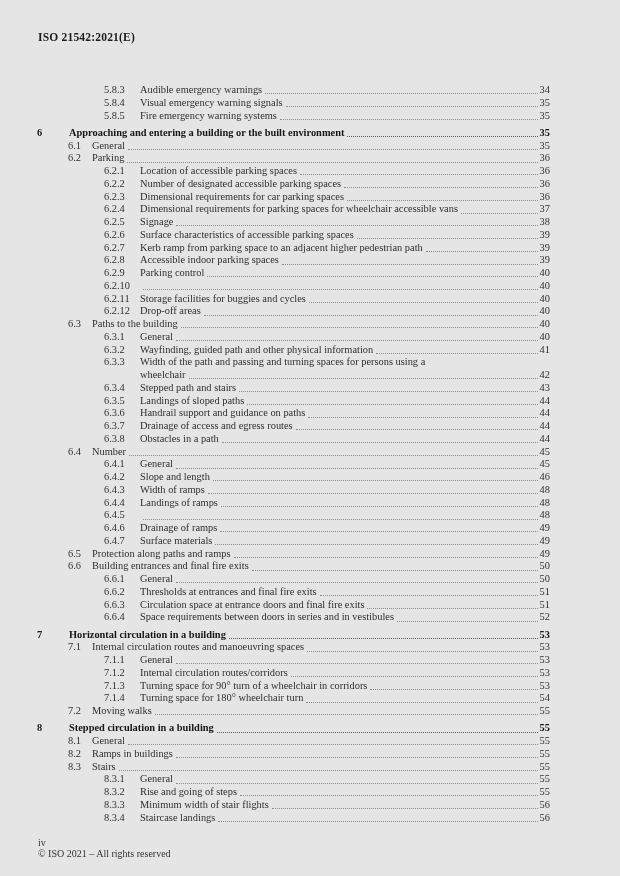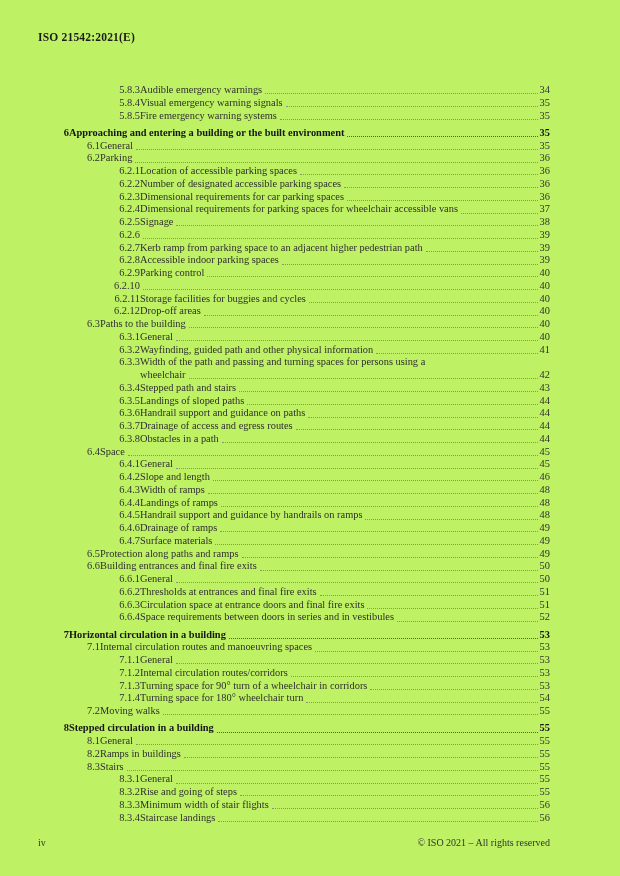--- a/index.html
+++ b/index.html
@@ -4,21 +4,21 @@
 <style>
   html, body {
     margin: 0;
     padding: 0;
     background: #ffffff;
   }
   #page {
     position: relative;
     width: 620px;
     height: 876px;
-    background: #bef264;
+    background: #e5e5e5;
     font-family: "Liberation Serif", serif;
     color: #2f2f2f;
     overflow: hidden;
   }
   #doc-header {
     position: absolute;
     left: 38px;
     top: 31px;
     font-size: 11.5px;
     font-weight: bold;
@@ -34,24 +34,23 @@
   .toc-row {
     display: flex;
     align-items: baseline;
     height: 12.75px;
     font-size: 10.4px;
     line-height: 12.75px;
     white-space: nowrap;
   }
   .toc-row .num {
     flex: 0 0 auto;
-    text-align: right;
   }
   .toc-row.level1 .num { width: 32px; }
-  .toc-row.level2 .num { margin-left: 31px; width: 32px; }
+  .toc-row.level2 .num { margin-left: 31px; width: 24px; }
   .toc-row.level3 .num { margin-left: 67px; width: 36px; }
   .toc-row.level1 {
     margin-top: 4.5px;
     font-weight: bold;
     color: #161616;
   }
   .toc-row .title {
     flex: 0 0 auto;
     font-family: Liberation Serif, serif;
   }
@@ -73,20 +72,21 @@
   #doc-footer {
     position: absolute;
     left: 38px;
     right: 70px;
     top: 837px;
     display: flex;
     justify-content: space-between;
     align-items: baseline;
     font-size: 10px;
     color: #333333;
+    flex-direction: column;
   }
 </style>
 </head>
 <body>
 
 <div id="page">
   <div id="doc-header">ISO 21542:2021(E)</div>
 
   <div id="toc-list">
       <div class="toc-row level3">
@@ -150,20 +150,21 @@
         <span class="page">37</span>
       </div>
       <div class="toc-row level3">
         <span class="num">6.2.5</span>
         <span class="title">Signage</span>
         <span class="leader"></span>
         <span class="page">38</span>
       </div>
       <div class="toc-row level3">
         <span class="num">6.2.6</span>
+        <span class="title">Surface characteristics of accessible parking spaces</span>
         <span class="leader"></span>
         <span class="page">39</span>
       </div>
       <div class="toc-row level3">
         <span class="num">6.2.7</span>
         <span class="title">Kerb ramp from parking space to an adjacent higher pedestrian path</span>
         <span class="leader"></span>
         <span class="page">39</span>
       </div>
       <div class="toc-row level3">
@@ -248,21 +249,21 @@
         <span class="page">44</span>
       </div>
       <div class="toc-row level3">
         <span class="num">6.3.8</span>
         <span class="title">Obstacles in a path</span>
         <span class="leader"></span>
         <span class="page">44</span>
       </div>
       <div class="toc-row level2">
         <span class="num">6.4</span>
-        <span class="title">Space</span>
+        <span class="title">Number</span>
         <span class="leader"></span>
         <span class="page">45</span>
       </div>
       <div class="toc-row level3">
         <span class="num">6.4.1</span>
         <span class="title">General</span>
         <span class="leader"></span>
         <span class="page">45</span>
       </div>
       <div class="toc-row level3">
@@ -278,21 +279,20 @@
         <span class="page">48</span>
       </div>
       <div class="toc-row level3">
         <span class="num">6.4.4</span>
         <span class="title">Landings of ramps</span>
         <span class="leader"></span>
         <span class="page">48</span>
       </div>
       <div class="toc-row level3">
         <span class="num">6.4.5</span>
-        <span class="title">Handrail support and guidance by handrails on ramps</span>
         <span class="leader"></span>
         <span class="page">48</span>
       </div>
       <div class="toc-row level3">
         <span class="num">6.4.6</span>
         <span class="title">Drainage of ramps</span>
         <span class="leader"></span>
         <span class="page">49</span>
       </div>
       <div class="toc-row level3">

